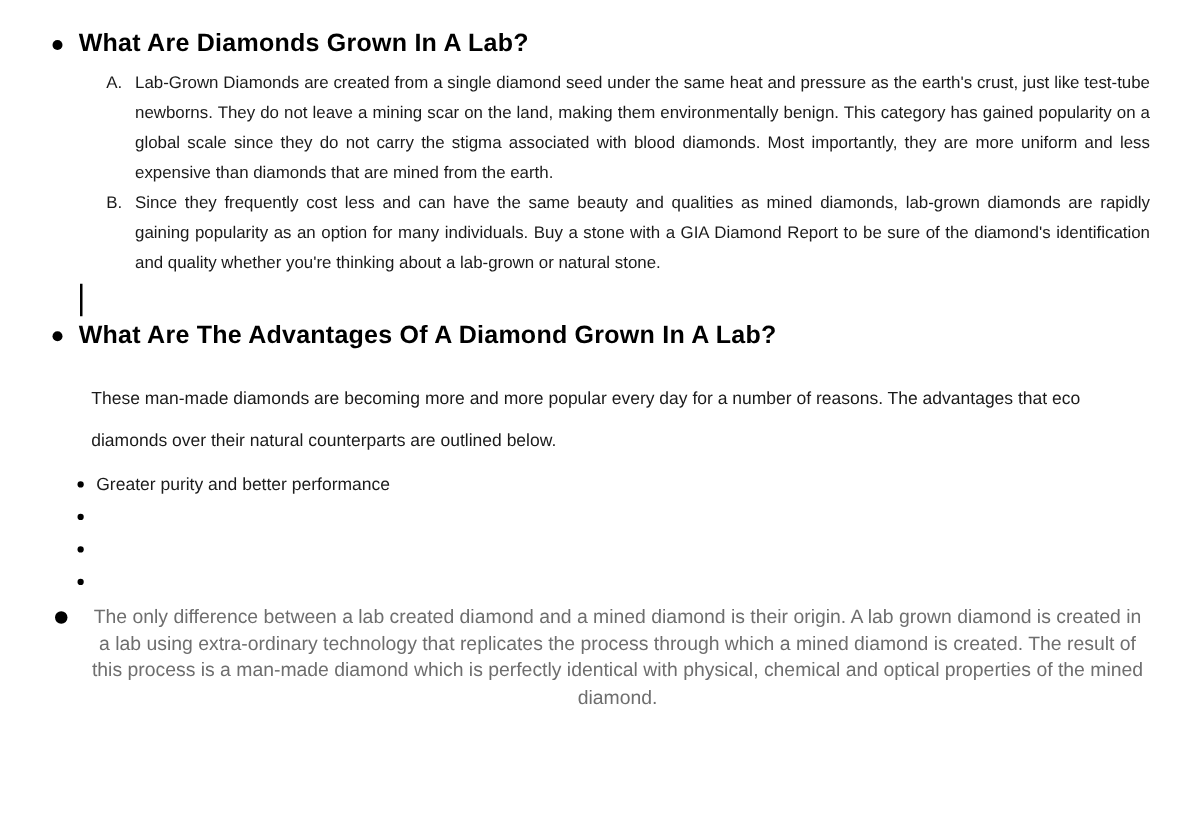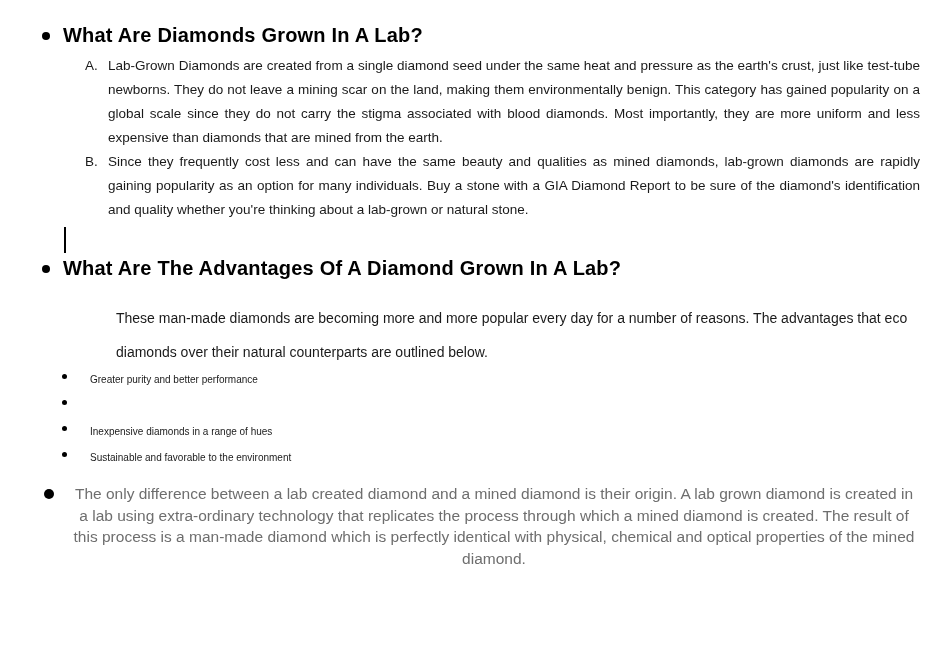--- a/index.html
+++ b/index.html
@@ -66,33 +66,33 @@
   }
 
   
   #intro {
     position: absolute;
     left: 73px; top: 301px;
     width: 824px;
     font-size: 14px;
     line-height: 34px;
     color: var(--body, #000000);
-    margin-left: 43px;
   }
 
   
   #advantages {
     position: absolute;
     left: 62px; top: 374px;
   }
   .adv-item {
     display: flex;
-    gap: 23px;
+    align-items: center;
+    gap: 10px;
     height: 26px;
-    font-size: 10px;
+    font-size: 14px;
     color: var(--body, #000000);
   }
   .adv-bullet {
     width: 5px; height: 5px;
     border-radius: 50%;
     background: var(--heading, #000000);
     flex: none;
   }
 
   
@@ -147,25 +147,23 @@
   <div id="advantages">
     <div class="adv-item">
       <span class="adv-bullet"></span>
       <span>Greater purity and better performance</span>
     </div>
     <div class="adv-item">
       <span class="adv-bullet"></span>
     </div>
     <div class="adv-item">
       <span class="adv-bullet"></span>
-      <span>Inexpensive diamonds in a range of hues</span>
     </div>
     <div class="adv-item">
       <span class="adv-bullet"></span>
-      <span>Sustainable and favorable to the environment</span>
     </div>
   </div>
 
   <div id="note">
     <span class="note-bullet"></span>
     <span>The only difference between a lab created diamond and a mined diamond is their origin. A lab grown diamond is created in a lab using extra-ordinary technology that replicates the process through which a mined diamond is created. The result of this process is a man-made diamond which is perfectly identical with physical, chemical and optical properties of the mined diamond.</span>
   </div>
 
 </div>
 

